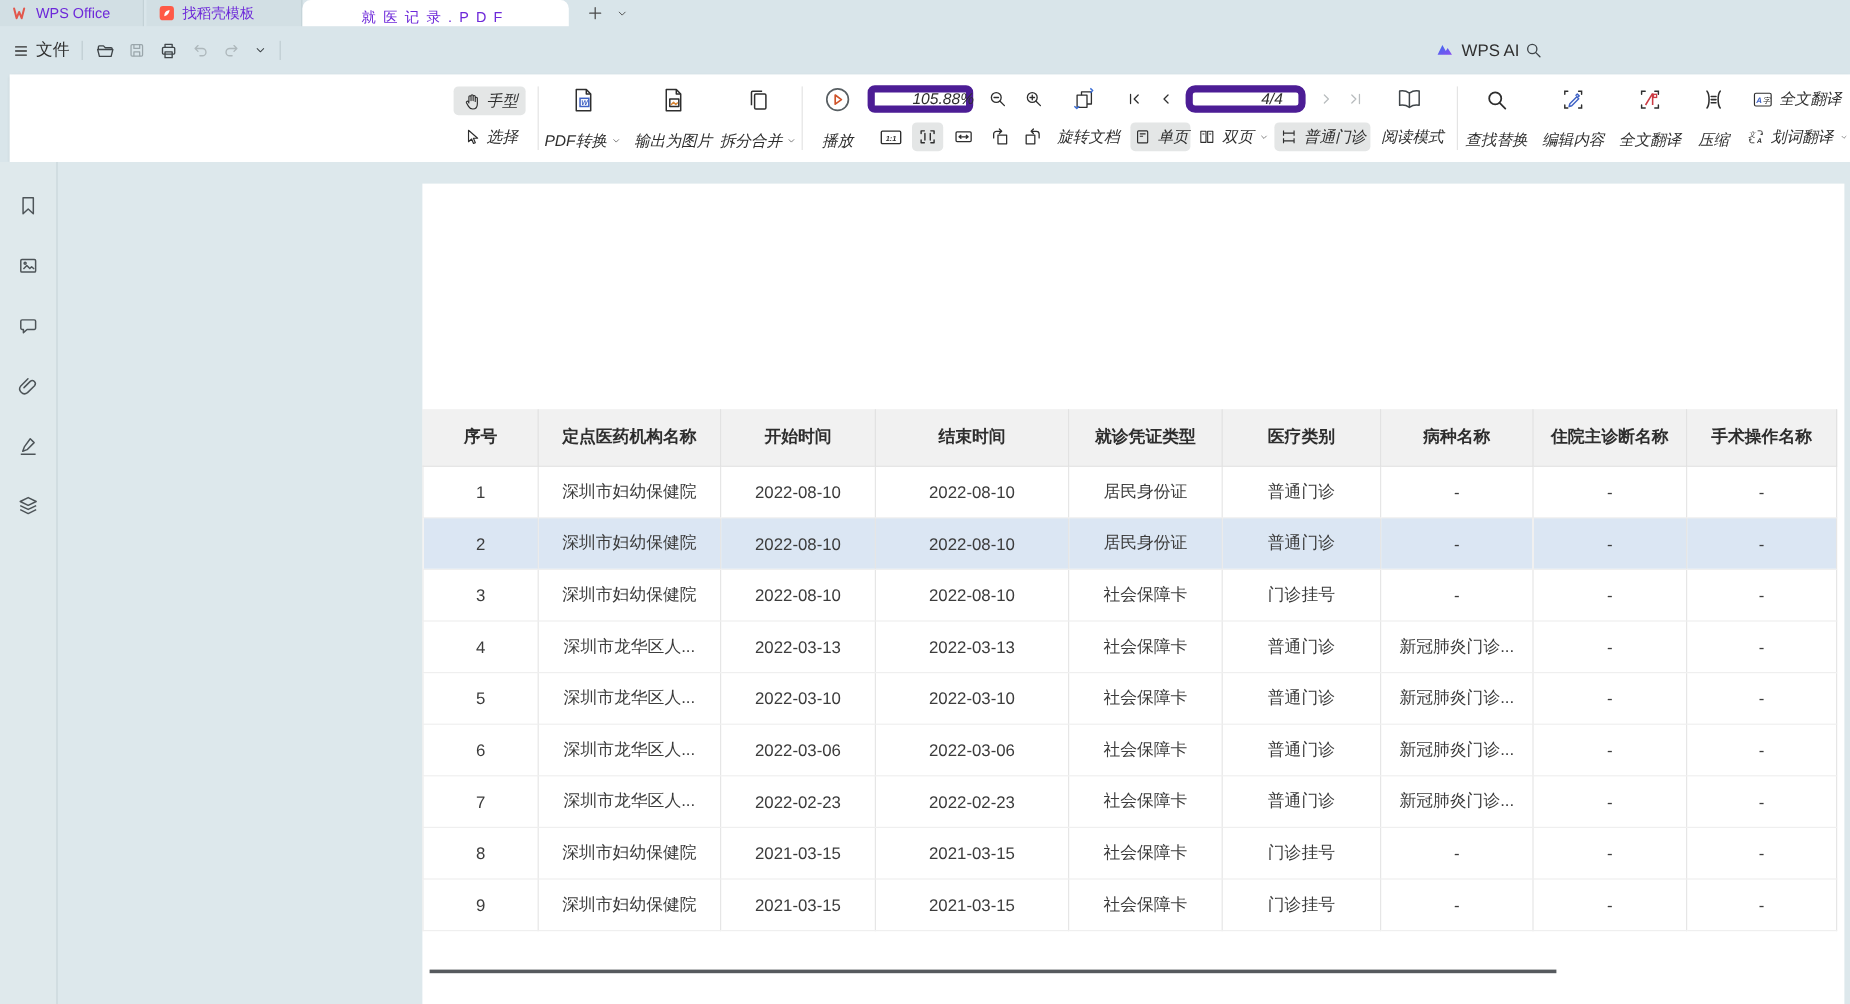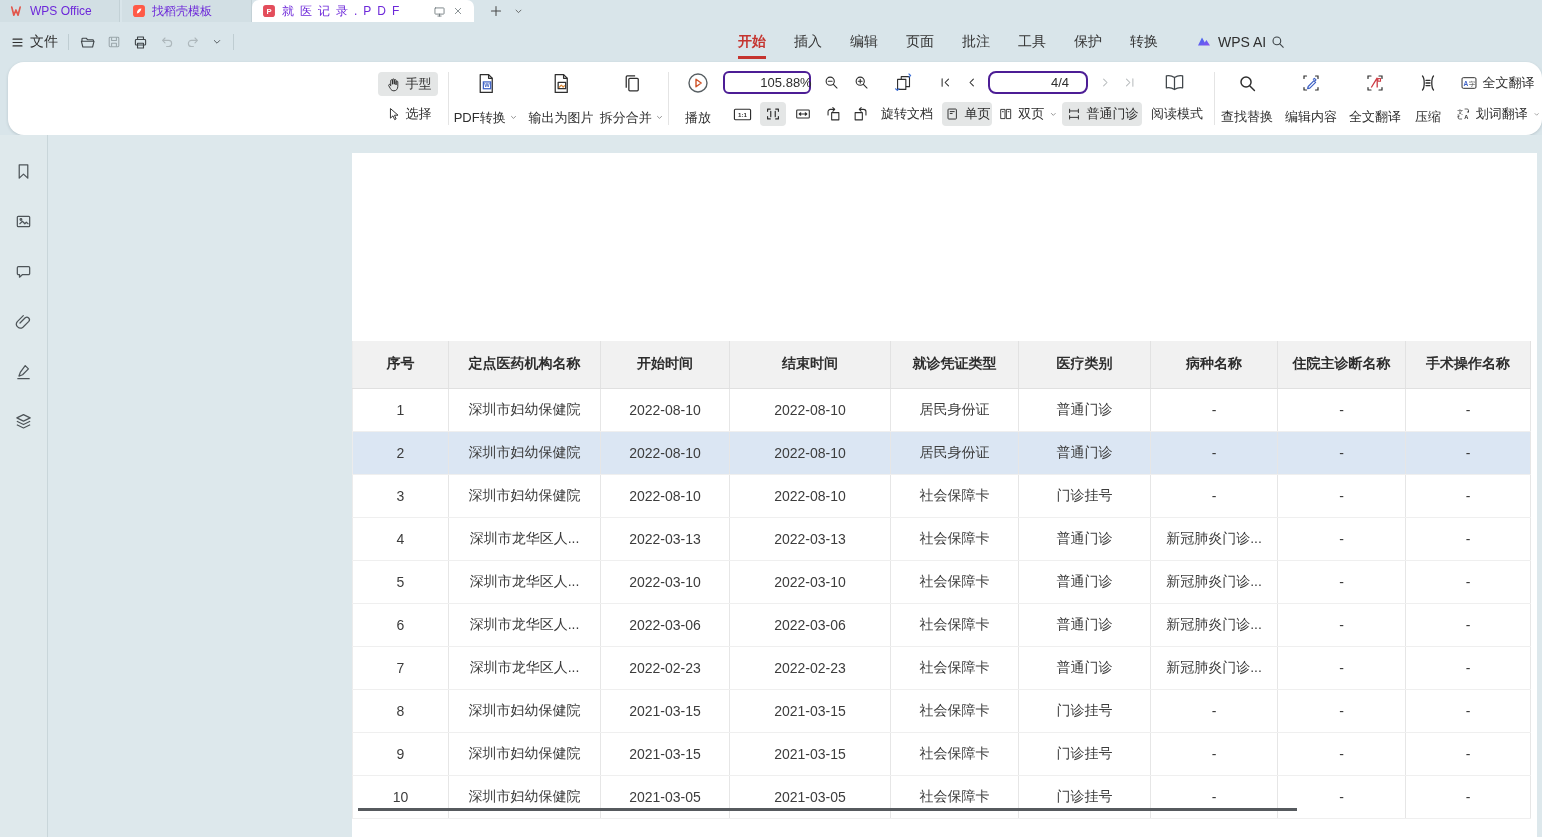--- a/index.html
+++ b/index.html
@@ -9,48 +9,48 @@
 
   svg.ic { display:block; }
   svg.ic * { vector-effect:non-scaling-stroke; }
   svg text { font-family:"Liberation Sans","DejaVu Sans",sans-serif; }
 
   
   .titlebar { position:absolute; left:0; top:0; width:100%; height:22px; background:#d9e5ea; }
   .tab { position:absolute; top:0; height:22px; display:flex; align-items:center; gap:6px;
          font-size:12px; color:#6d28d9; padding:0 10px; cursor:default; }
   .tab.inactive { background:#d2dfe4; border-right:1px solid #c3d1d6; }
-  .tab.active { background:#ffffff; border-radius:7px 7px 0 0; }
+  .tab.active { background:#ffffff; border-radius:7px 7px 0 0;flex-direction:column; }
   .tab-doc-label { letter-spacing:6px; }
   .tbtn { position:absolute; top:0; height:22px; width:20px; display:flex; align-items:center; justify-content:center; color:#4a4a4a; }
 
   
   .menubar { position:absolute; left:0; top:22px; width:100%; height:40px; background:#d9e5ea; }
   .filegroup { position:absolute; left:10px; top:0; height:40px; display:flex; align-items:center; gap:10px; }
   .filelabel { font-size:14px; color:#2f2f2f; display:flex; align-items:center; gap:5px; }
   .mb-ic { color:#3f4549; display:flex; align-items:center; }
   .mb-ic.disabled { color:#aeb8bc; }
   .vdiv { width:1px; height:16px; background:#bfcdd2; }
   .menuitems { position:absolute; left:724px; top:0; height:40px; display:flex; align-items:stretch; }
   .menu-item { position:relative; display:flex; align-items:center; padding:0 14px; font-size:14px; color:#333; }
   .menu-item.active { color:#c5342f; font-weight:bold; }
   .menu-item.active::after { content:""; position:absolute; left:14px; right:14px; bottom:3px; height:3px; background:#c5342f; }
   .ai-group { position:absolute; left:1196px; top:0; height:40px; display:flex; align-items:center; gap:6px; font-size:14px; color:#2f2f2f; }
   .mb-search { position:absolute; left:1270px; top:0; height:40px; display:flex; align-items:center; color:#3f4549; }
 
   
   .ribbon { position:absolute; left:8px; top:62px; width:1534px; height:73px; background:#ffffff;
-            border-radius:16px; box-shadow:0 1px 3px rgba(40,60,70,.18); }
+            border-radius:0; box-shadow:0 1px 3px rgba(40,60,70,.18);font-style:italic; }
   .rb { position:absolute; display:flex; align-items:center; justify-content:center; gap:5px;
         font-size:13px; color:#2e2e2e; border-radius:4px; white-space:nowrap; }
   .rb.sel { background:#e4e6e6; }
   .rb.col { flex-direction:column; gap:14px; }
   .vsep { position:absolute; top:10px; bottom:10px; width:1px; background:#e4e4e4; }
   .inputbox { position:absolute; display:flex; align-items:center; justify-content:center; gap:6px;
-              background:#fff; border:2px solid #4c1d95; border-radius:6px; font-size:13px; color:#2e2e2e;padding-left:44px; }
+              background:#fff; border:6px solid #4c1d95; border-radius:6px; font-size:13px; color:#2e2e2e;padding-left:44px; }
   .dis { color:#b8bcbe; }
 
   
   .workspace { position:absolute; left:0; top:135px; width:1542px; height:702px; background:#dde8ec; }
   .sidebar { position:absolute; left:0; top:0; width:48px; height:702px; background:#dfe9ec; border-right:1px solid #c9d6da;
              display:flex; flex-direction:column; align-items:center; padding-top:22px; gap:22px; }
   .side-btn { width:28px; height:28px; display:flex; align-items:center; justify-content:center; color:#4d5458; }
 
   .page { position:absolute; left:352px; top:18px; width:1185px; height:690px; background:#ffffff; }
 
@@ -382,30 +382,20 @@
             <use href="#redo"></use>
           </svg>
         </span>
       <span class="mb-ic">
           <svg class="ic" width="12" height="12">
             <use href="#chevdown"></use>
           </svg>
         </span>
       <div class="vdiv"></div>
     </div>
-    <div class="menuitems">
-        <span class="menu-item active">开始</span>
-        <span class="menu-item">插入</span>
-        <span class="menu-item">编辑</span>
-        <span class="menu-item">页面</span>
-        <span class="menu-item">批注</span>
-        <span class="menu-item">工具</span>
-        <span class="menu-item">保护</span>
-        <span class="menu-item">转换</span>
-      </div>
     <div class="ai-group">
       <svg class="ic" width="16" height="16">
           <use href="#aimark"></use>
         </svg>
       <span>WPS AI</span>
     </div>
     <div class="mb-search">
         <svg class="ic" width="16" height="16">
           <use href="#search"></use>
         </svg>
@@ -758,30 +748,19 @@
               <td>9</td>
               <td>深圳市妇幼保健院</td>
               <td>2021-03-15</td>
               <td>2021-03-15</td>
               <td>社会保障卡</td>
               <td>门诊挂号</td>
               <td>-</td>
               <td>-</td>
               <td>-</td>
             </tr>
-            <tr>
-              <td>10</td>
-              <td>深圳市妇幼保健院</td>
-              <td>2021-03-05</td>
-              <td>2021-03-05</td>
-              <td>社会保障卡</td>
-              <td>门诊挂号</td>
-              <td>-</td>
-              <td>-</td>
-              <td>-</td>
-            </tr>
           </tbody>
         </table>
       <div class="table-bottom-line"></div>
     </div>
   </div>
 
 </div>
 
 </body></html>

